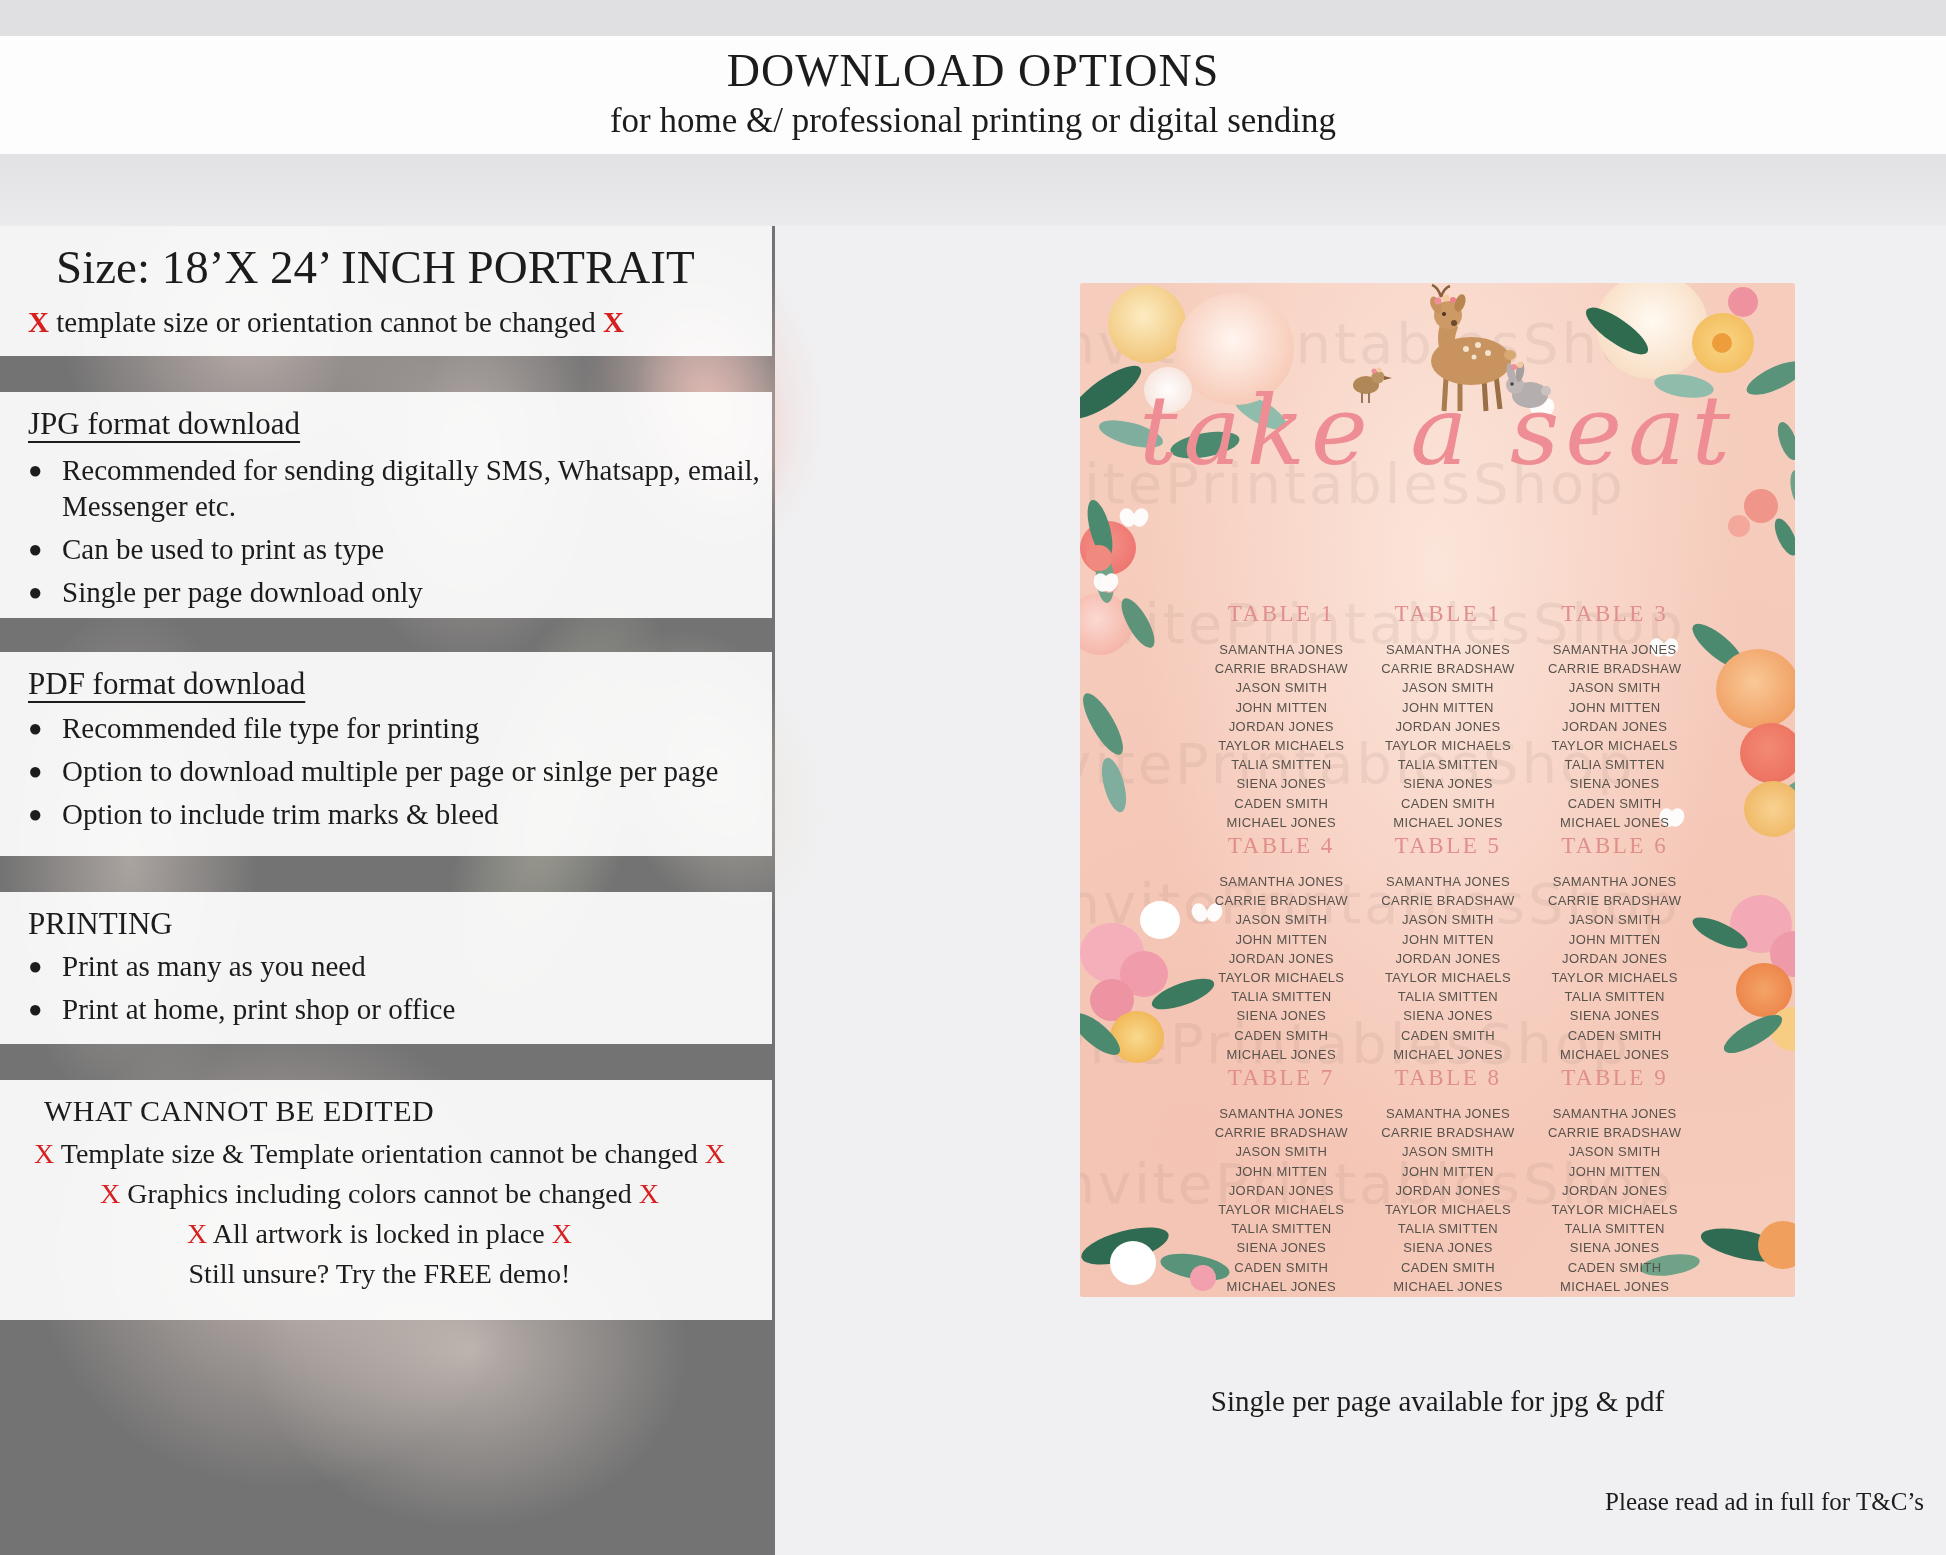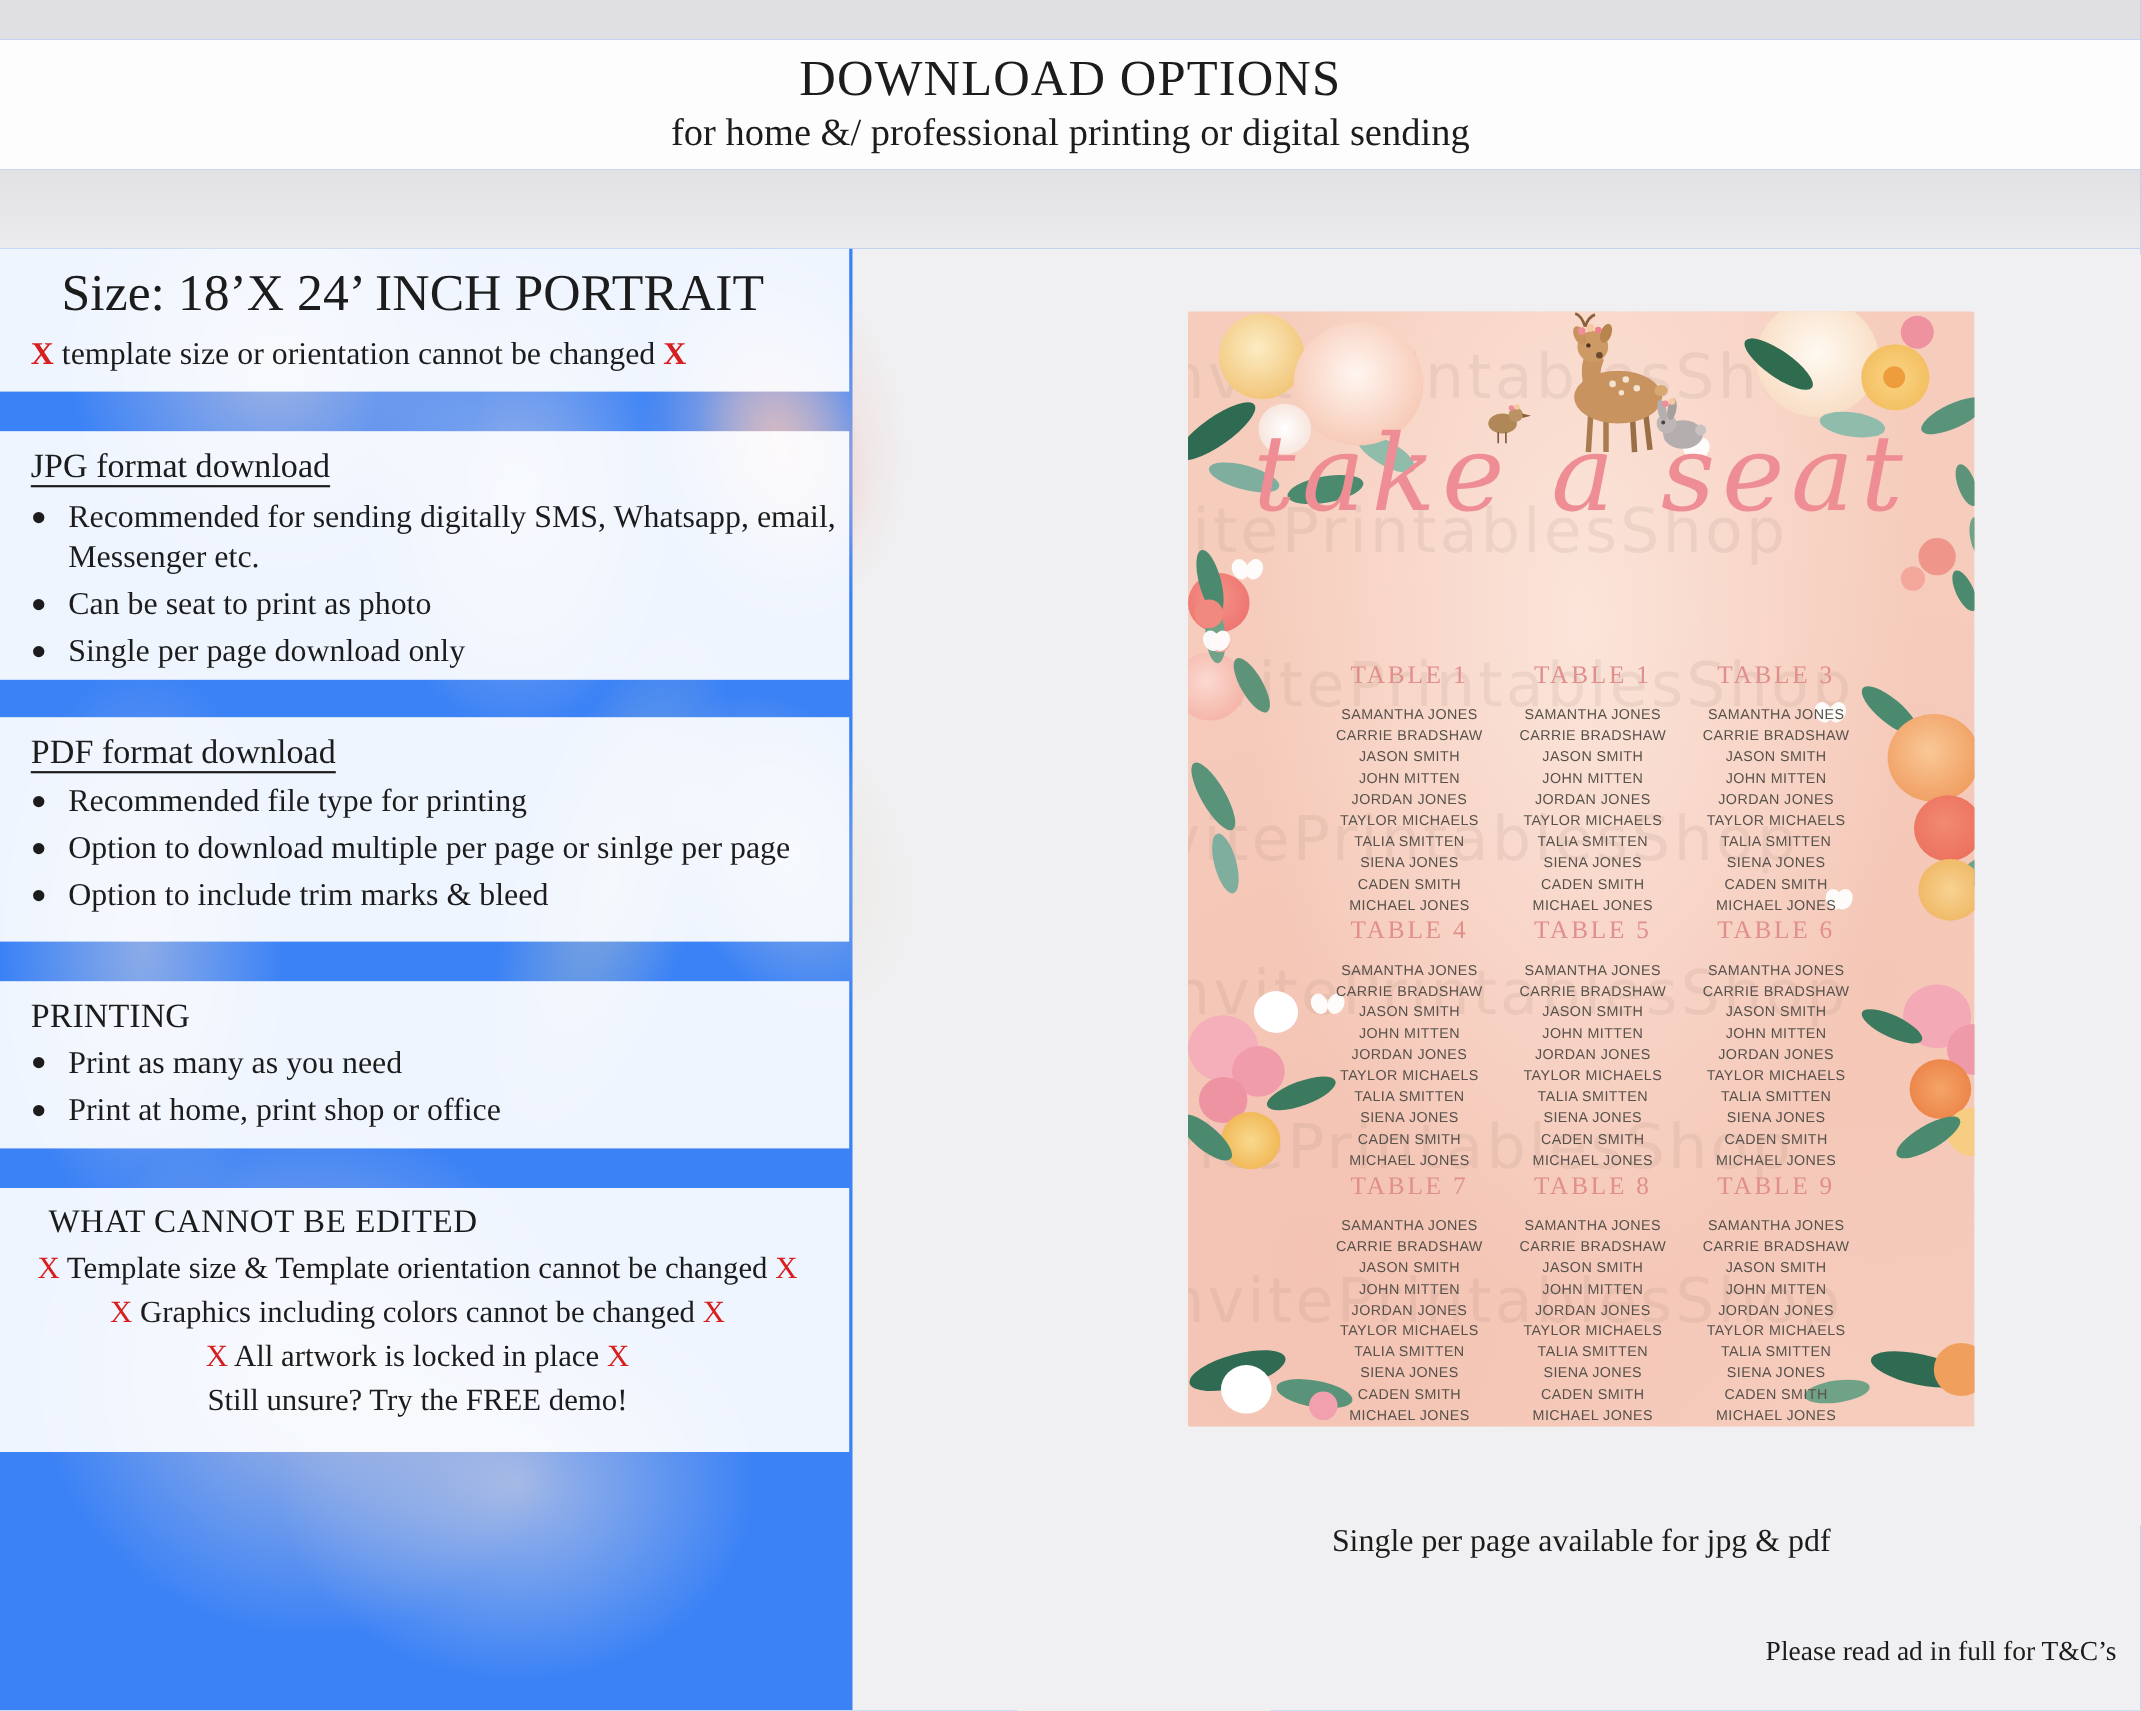--- a/index.html
+++ b/index.html
@@ -1,19 +1,19 @@
 <!DOCTYPE html>
 <html><head>
 <meta charset="utf-8">
 <style>
   html,body{margin:0;padding:0;}
   .page{
     position:relative;
     width:1946px;height:1555px;
-    background:#3b82f6;
+    background:#737373;
     overflow:hidden;
     font-family:"Liberation Serif", serif;
     color:#1c1c1c;
   }
   
   .blob{position:absolute;border-radius:50%;z-index:2;pointer-events:none;}
   
   .panel-right{position:absolute;left:775px;top:226px;width:1171px;height:1329px;background:#f0f0f2;z-index:1;}
   .strip-top{position:absolute;left:0;top:0;width:1946px;height:36px;background:#e0e0e2;z-index:3;}
   .strip-under-title{position:absolute;left:0;top:154px;width:1946px;height:72px;background:linear-gradient(#e2e2e4,#ebebed);z-index:3;}
@@ -113,21 +113,21 @@
 
   <div class="band band-jpg">
     <div class="sec-h u">JPG format download</div>
     <div class="bullets" style="top:60px;">
       <div class="bullet">
           <span class="dot">●</span>
           <span class="btext">Recommended for sending digitally SMS, Whatsapp, email, Messenger etc.</span>
         </div>
       <div class="bullet">
           <span class="dot">●</span>
-          <span class="btext">Can be seat to print as photo</span>
+          <span class="btext">Can be used to print as type</span>
         </div>
       <div class="bullet">
           <span class="dot">●</span>
           <span class="btext">Single per page download only</span>
         </div>
     </div>
   </div>
 
   <div class="band band-pdf">
     <div class="sec-h u">PDF format download</div>

